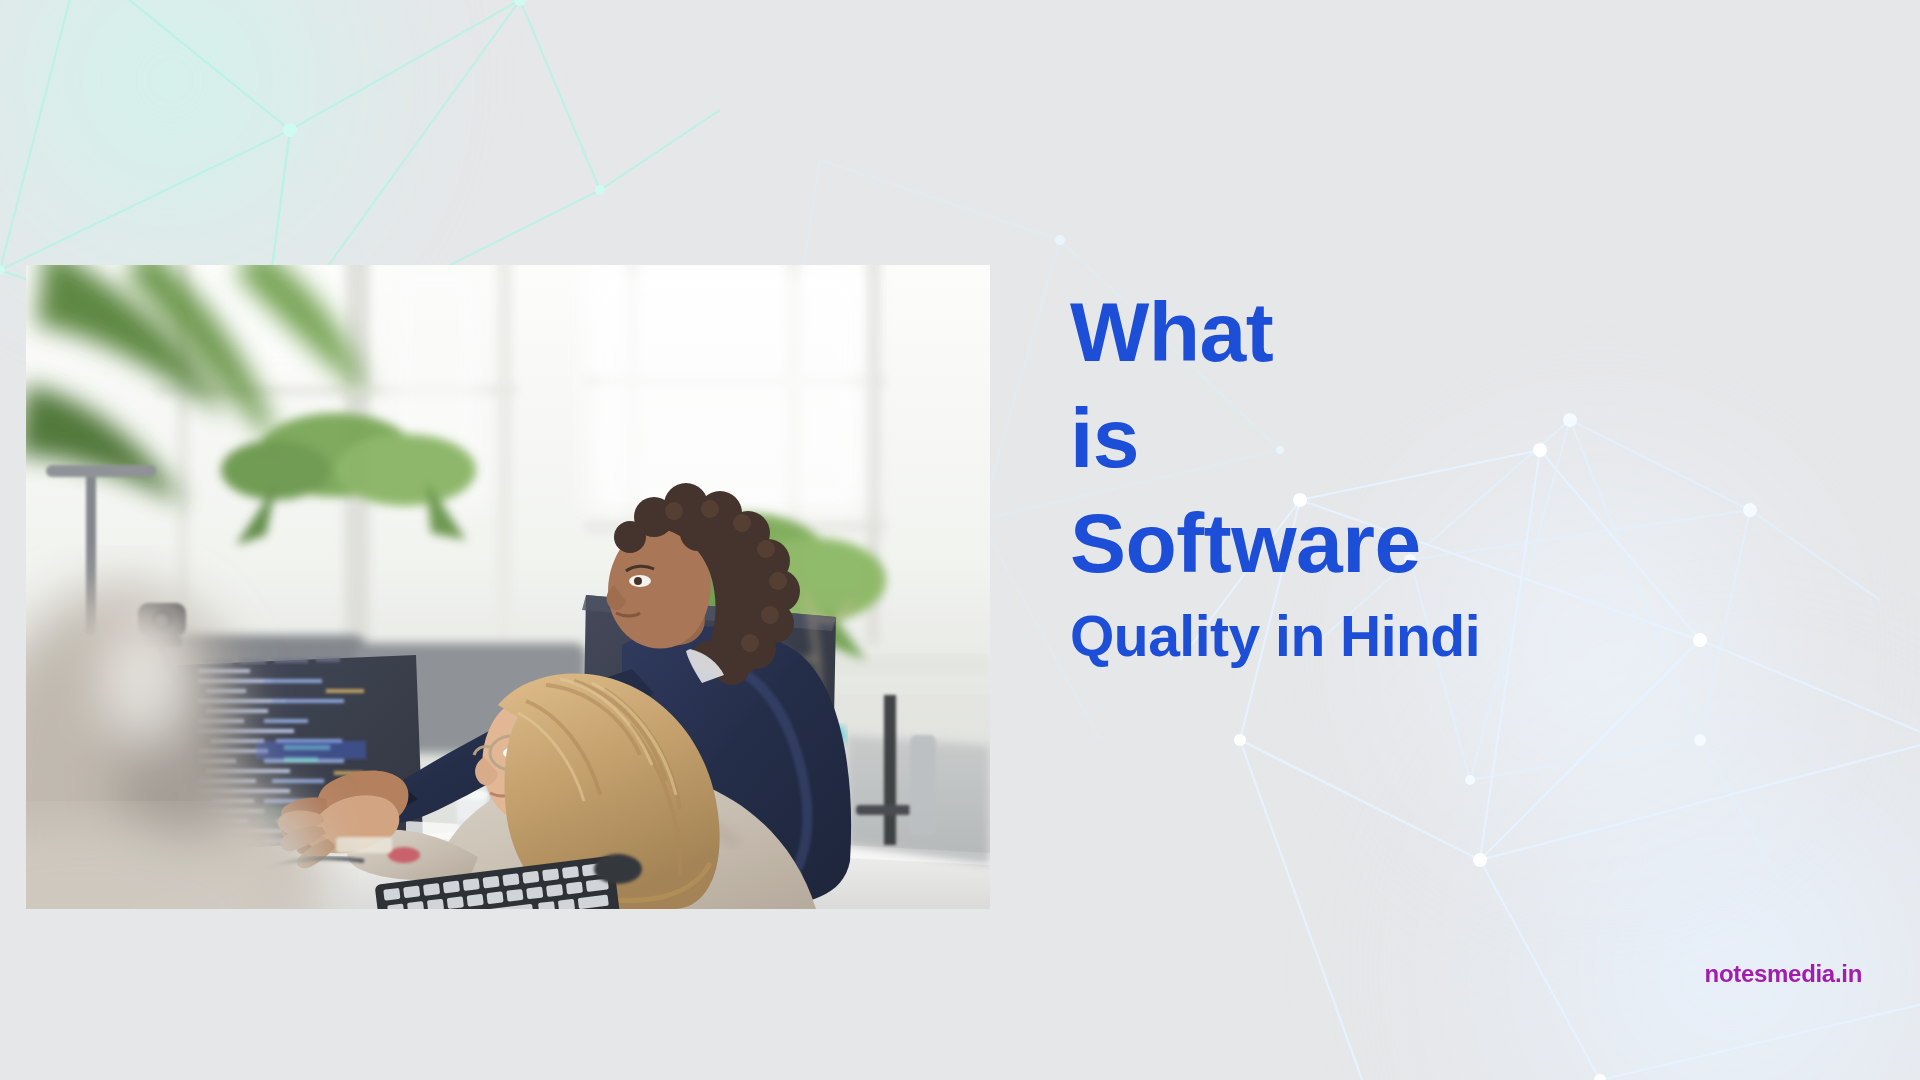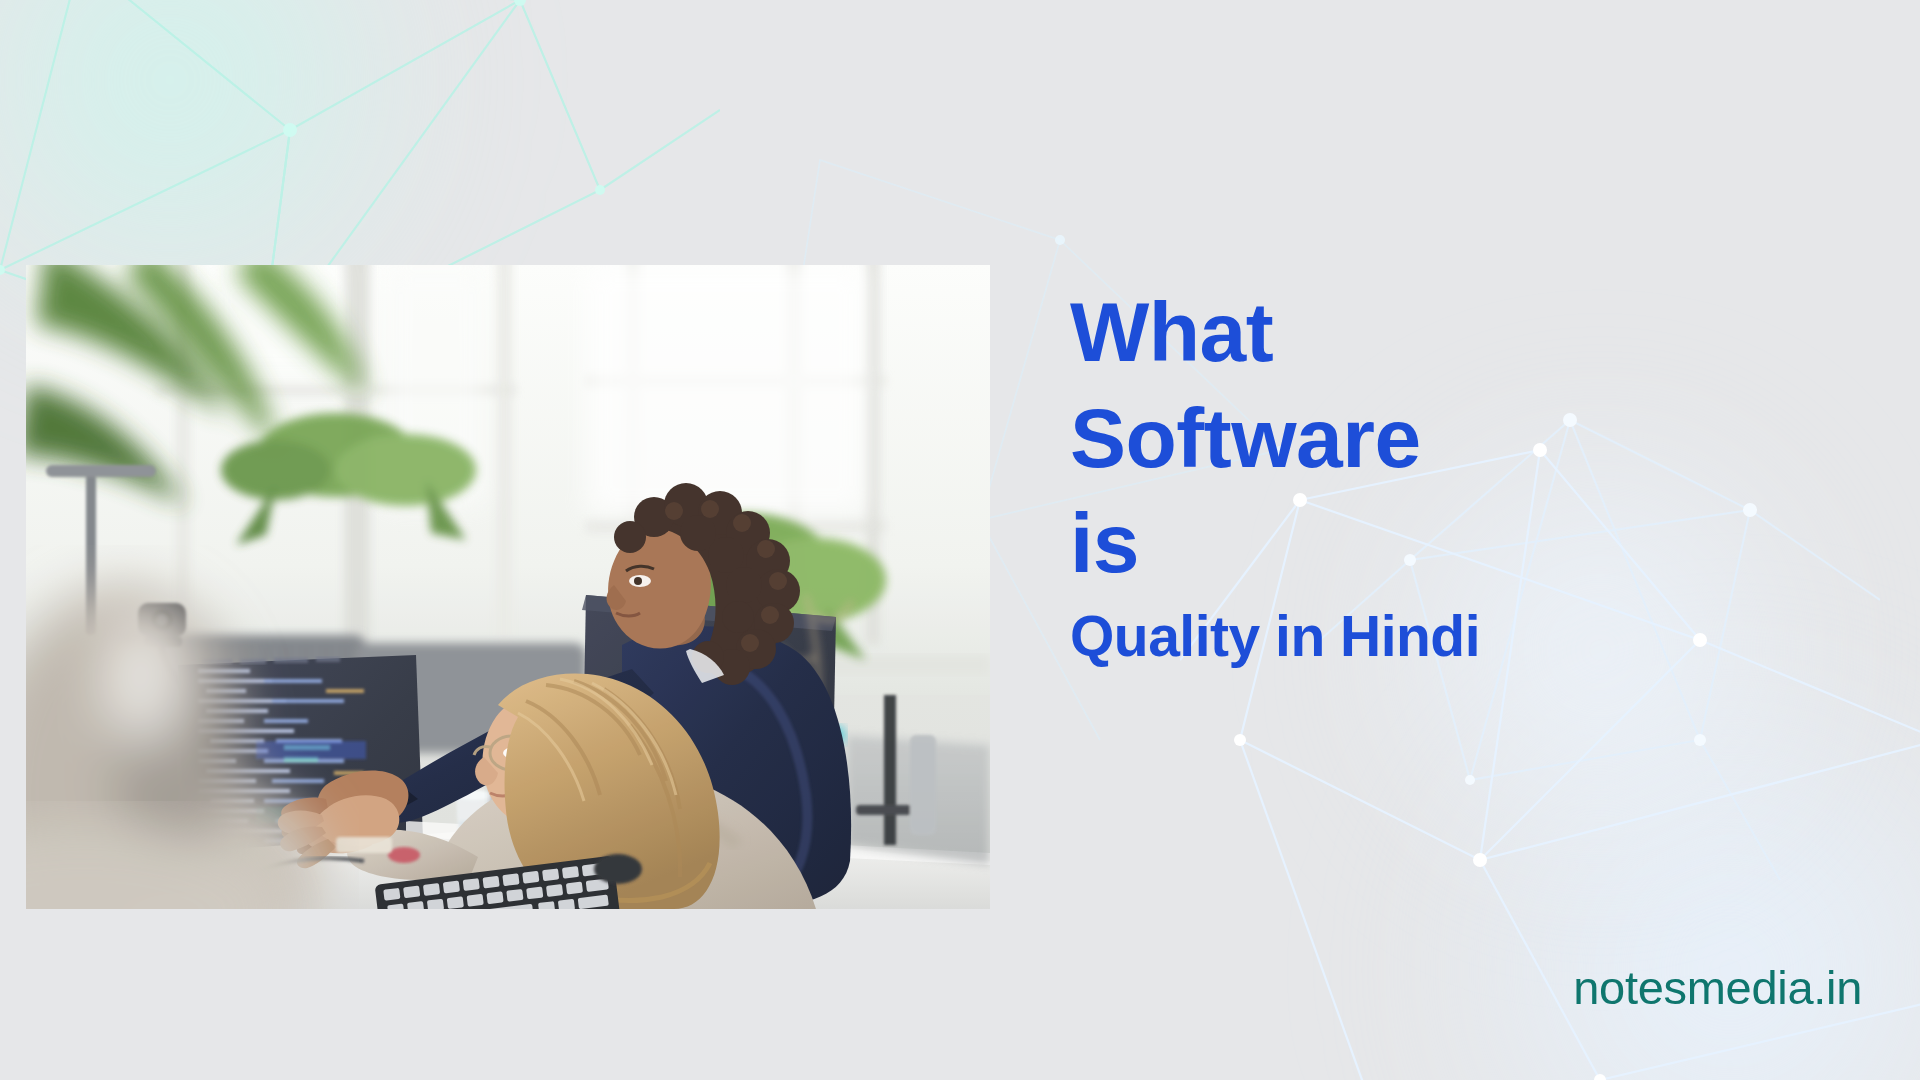--- a/index.html
+++ b/index.html
@@ -71,23 +71,23 @@
     margin-bottom:20px;
     white-space:nowrap;
   }
   #headline .line.l4 { font-size:57px; margin-bottom:0; }
 
   
   #brand {
     position:absolute;
     right:58px;
     top:960px;
-    font-size:47px;
-    font-weight:normal;
-    color:#0f766e;
+    font-size:24px;
+    font-weight:bold;
+    color:#a21caf;
     letter-spacing:-0.3px;
   }
 </style>
 </head>
 <body>
 
 <div id="decor-layer">
 
   <div class="wash tl"></div>
   <div class="wash br"></div>
@@ -583,18 +583,18 @@
     <g filter="url(#heavy)" opacity="0.85">
       <ellipse cx="60" cy="644" rx="200" ry="90" fill="#CFC9BF"></ellipse>
     </g>
 
     <rect width="964" height="644" fill="#FFFFFF" opacity="0.05"></rect>
   </svg>
 </div>
 
 <div id="headline">
   <span class="line l1">What</span>
+  <span class="line l2">is</span>
   <span class="line l3">Software</span>
-  <span class="line l2">is</span>
   <span class="line l4">Quality in Hindi</span>
 </div>
 
 <div id="brand">notesmedia.in</div>
 
 </body></html>

